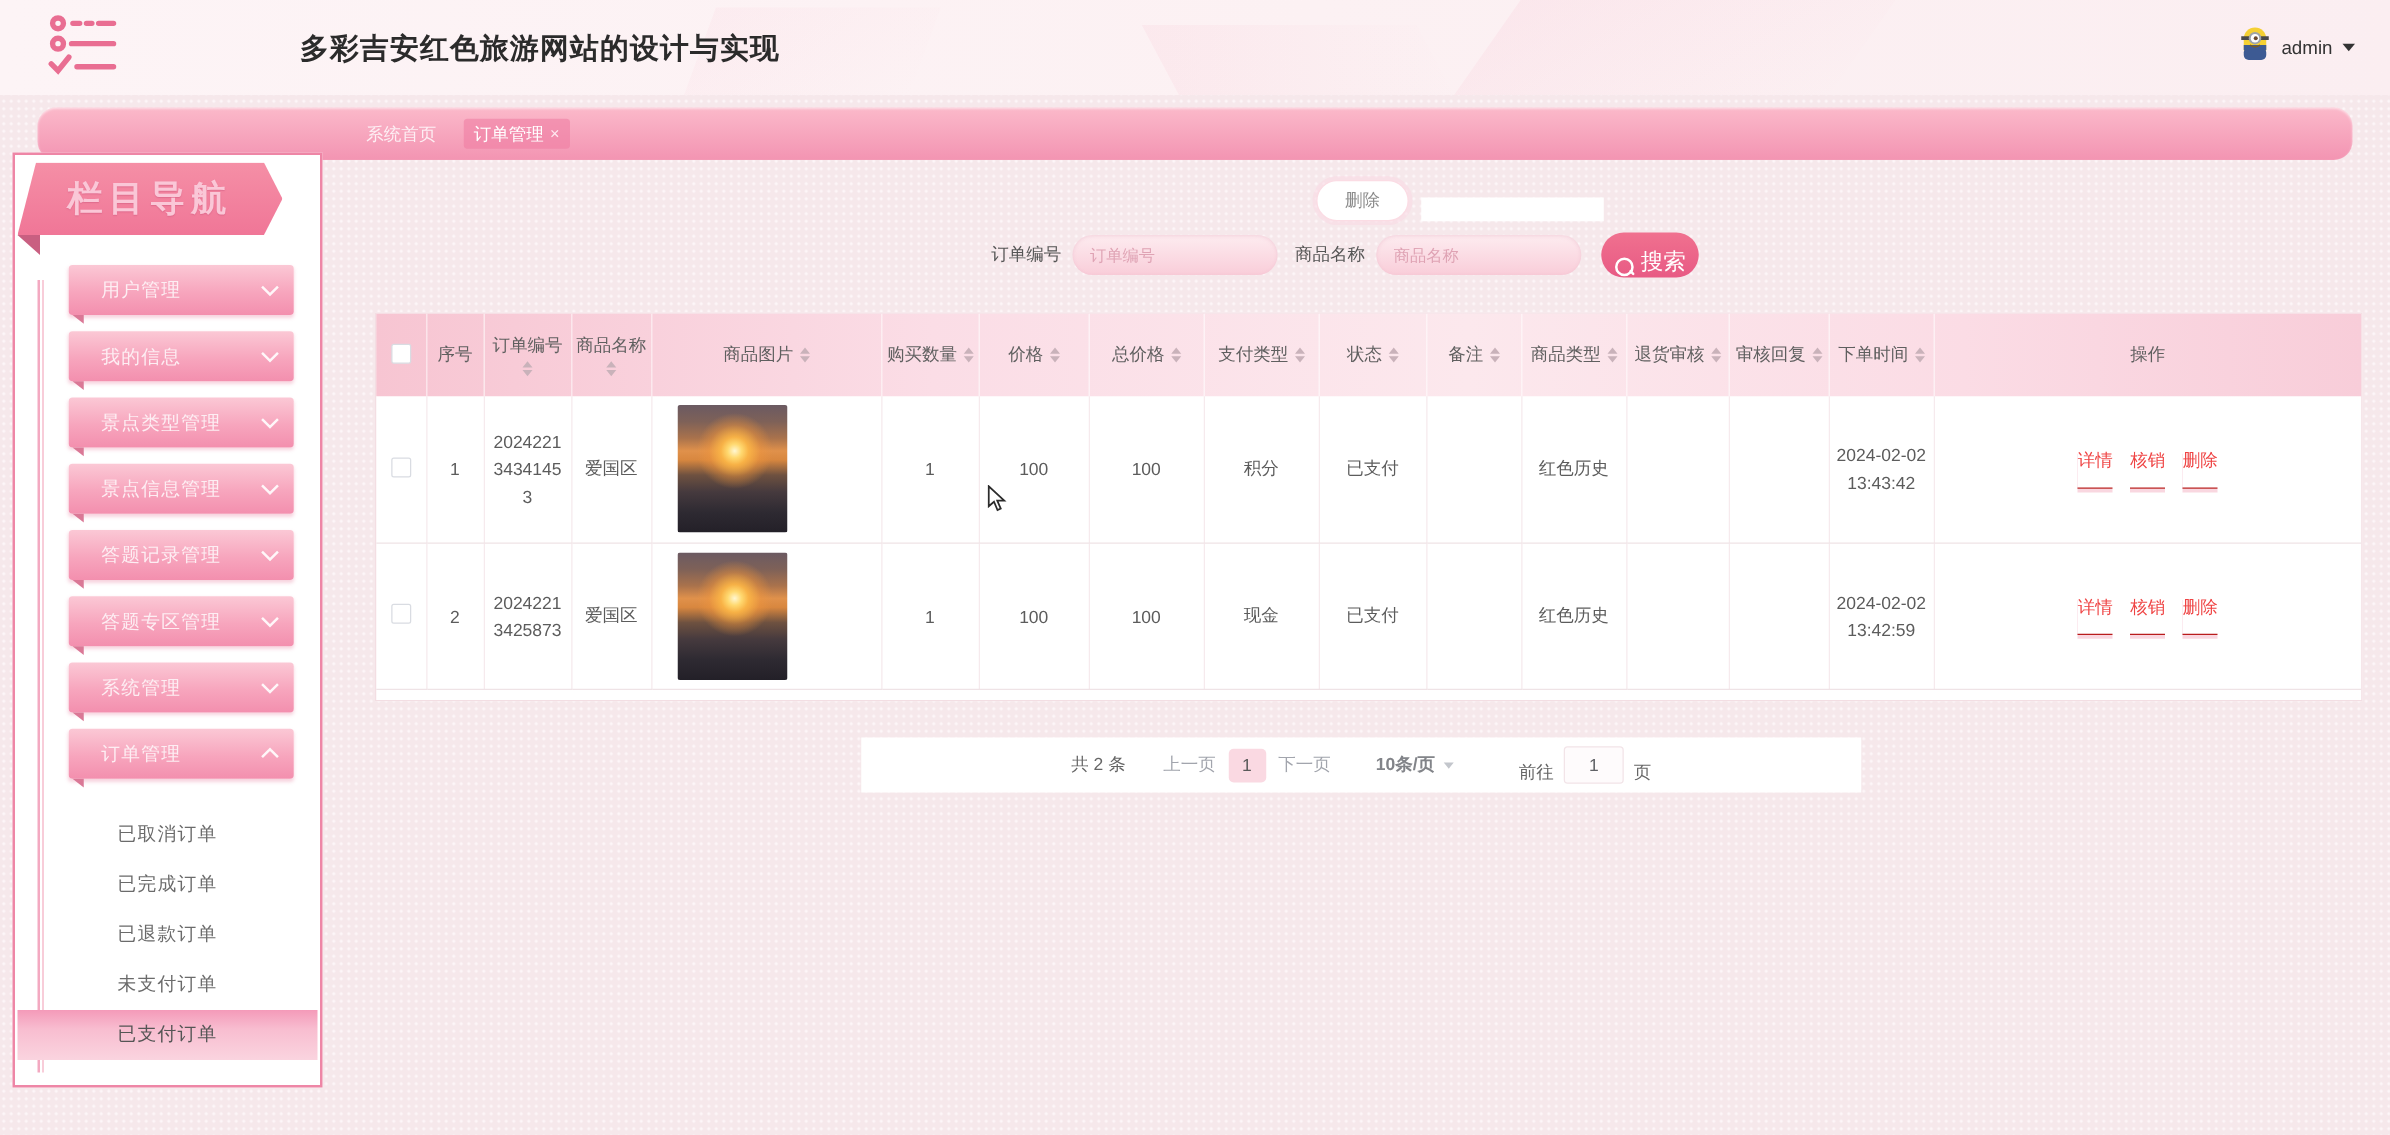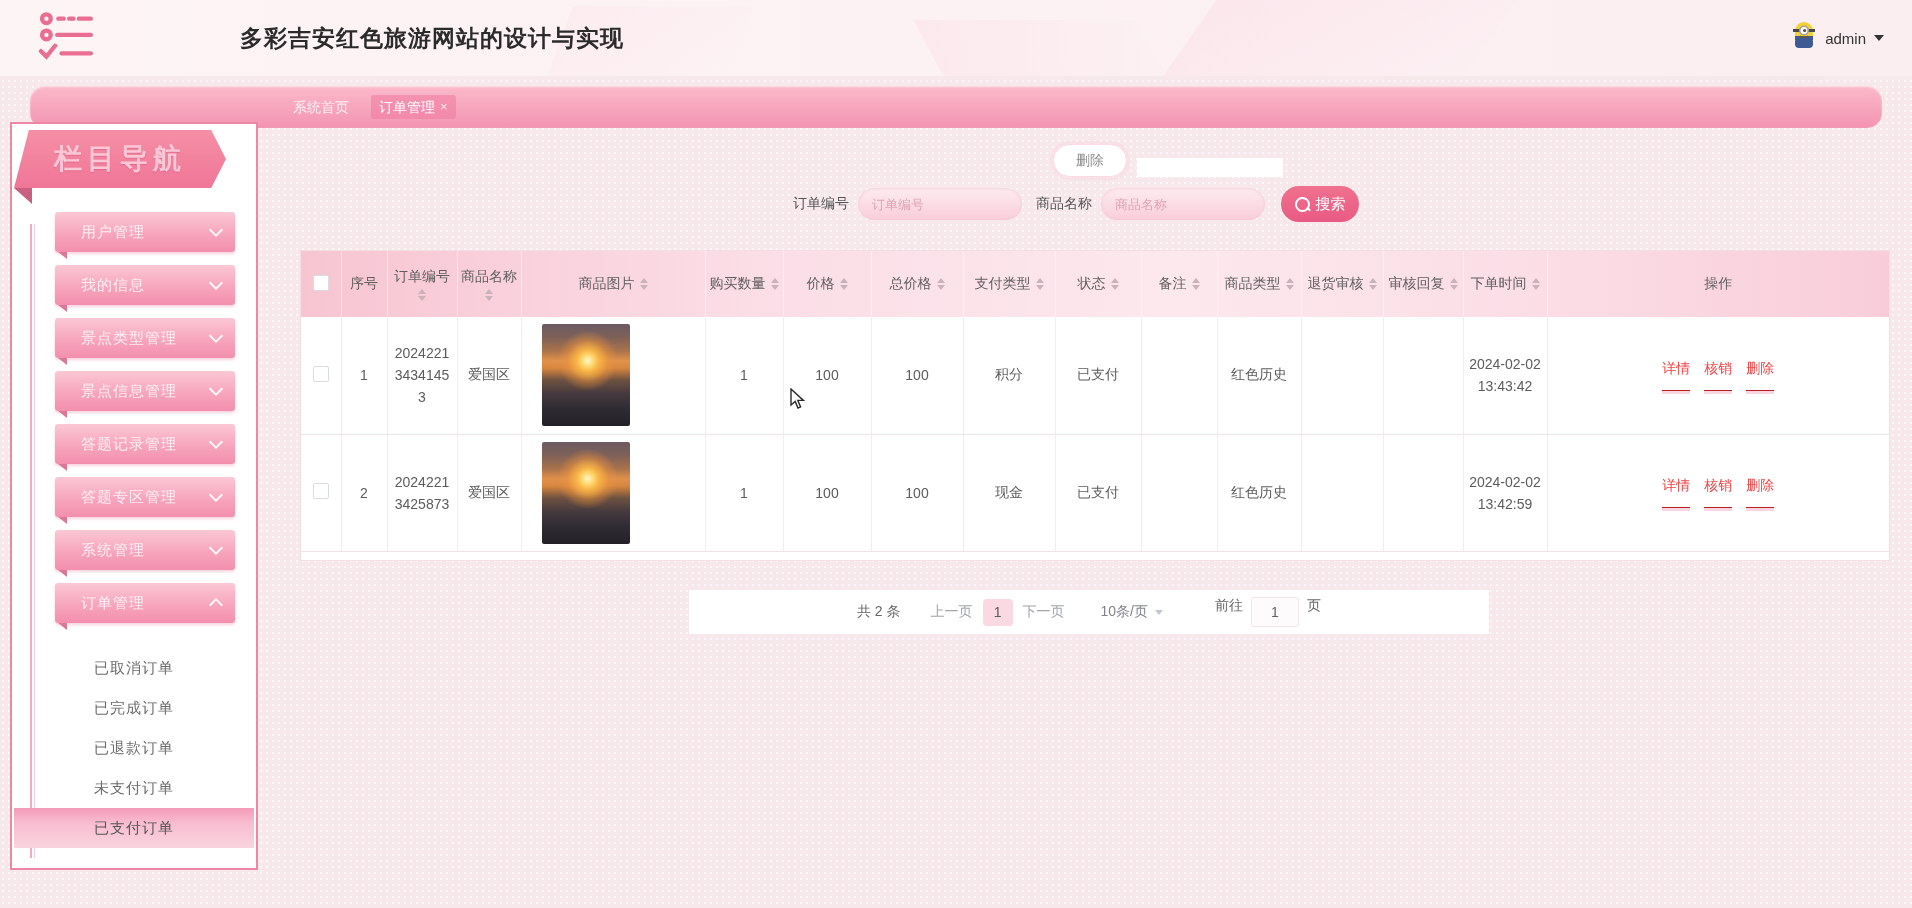--- a/index.html
+++ b/index.html
@@ -69,22 +69,22 @@
     color:#8c8c8c;font-size:14px;display:flex;align-items:center;justify-content:center;cursor:pointer;}
   .blank-box{position:absolute;left:857px;top:38px;width:146px;height:19px;background:#fff;}
   .search-row{position:absolute;left:513px;top:66px;height:36px;display:flex;align-items:center;}
   .search-label{font-size:14px;color:#555;margin-right:9px;}
   .search-input{width:136px;height:32px;border:none;outline:none;border-radius:16px;padding:0 14px;
     font-size:13px;color:#8a6a76;margin-right:14px;font-family:inherit;
     background:linear-gradient(180deg,#fdecf0 0%,#f9cdd9 100%);
     box-shadow:inset 0 1px 3px rgba(221,140,166,.25);}
   .search-input::placeholder{color:#dfa3b4;}
   .search-btn{width:78px;height:36px;border-radius:18px;border:none;cursor:pointer;
-    background:linear-gradient(180deg,#f0718f 0%,#e85a84 100%);color:#fff;font-size:15px;
-    display:flex;align-items:center;justify-content:center;gap:6px;margin-left:2px;font-family:inherit;}
+    background:linear-gradient(180deg,#f0718f 0%,#e85a84 100%);color:#fff;font-size:18px;
+    display:flex;align-items:flex-end;justify-content:center;gap:6px;margin-left:2px;font-family:inherit;}
   .mag{position:relative;width:11px;height:11px;border:2px solid #fff;border-radius:50%;display:inline-block;}
   .mag::after{content:"";position:absolute;left:9px;top:9px;width:5px;height:2px;background:#fff;transform:rotate(45deg);border-radius:1px;}
   
   .table-panel{position:absolute;left:20px;top:130px;right:22px;background:#fff;
     border:1px solid #f3dee3;padding-bottom:8px;}
   table.orders{width:100%;border-collapse:collapse;table-layout:fixed;}
   .orders thead tr{height:66px;
     background:linear-gradient(90deg,#f7c5d2 0%,#fbdde6 28%,#fce8ed 55%,#fbdce5 80%,#f8cdd9 100%);}
   .orders th{font-weight:normal;color:#5f5f5f;font-size:14px;border-right:1px solid rgba(255,255,255,.55);}
   .orders th:last-child{border-right:none;}
@@ -106,23 +106,23 @@
   .img-cell{text-align:left;}
   .op-link{display:inline-block;color:#ef4444;cursor:pointer;margin:0 7px;padding-bottom:12px;
     border-bottom:1px solid #b91c1c;box-shadow:0 3px 0 rgba(248,208,219,.85);}
   
   .pagination{position:absolute;left:409px;top:470px;width:800px;height:44px;background:#fff;
     display:flex;align-items:center;justify-content:center;font-size:14px;color:#606266;}
   .pg-total{margin-right:20px;color:#666;}
   .pg-btn{color:#a2a5ad;margin:0 10px;cursor:pointer;}
   .pg-num{min-width:18px;padding:0 6px;height:27px;line-height:27px;text-align:center;background:#fad9e2;
     border-radius:4px;color:#5a5a5a;cursor:pointer;}
-  .pg-sizes{margin-left:26px;color:#828489;display:flex;align-items:center;gap:7px;cursor:pointer;}
+  .pg-sizes{margin-left:26px;color:#828489;display:flex;align-items:center;gap:7px;cursor:pointer;font-weight:bold;}
   .pg-sizes .caret{width:0;height:0;border-left:4px solid transparent;border-right:4px solid transparent;border-top:5px solid #c3c6cc;}
-  .pg-goto{margin-left:52px;display:flex;align-items:flex-start;gap:8px;color:#666;}
+  .pg-goto{margin-left:52px;display:flex;align-items:flex-end;gap:8px;color:#666;}
   .goto-input{width:42px;height:26px;border:1px solid #f2e4e8;border-radius:3px;text-align:center;
     color:#606266;font-size:14px;background:#fefbfc;outline:none;font-family:inherit;}
   
   .mouse-cursor{position:absolute;left:788px;top:388px;pointer-events:none;z-index:50;}
 </style>
 </head>
 <body>
 
 <div class="app-header">
   <div class="deco d1"></div>

